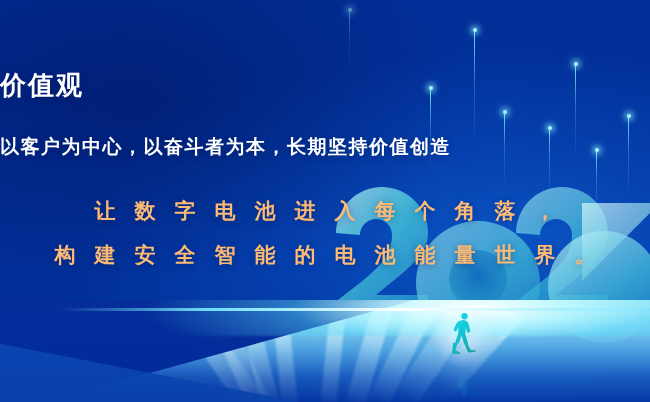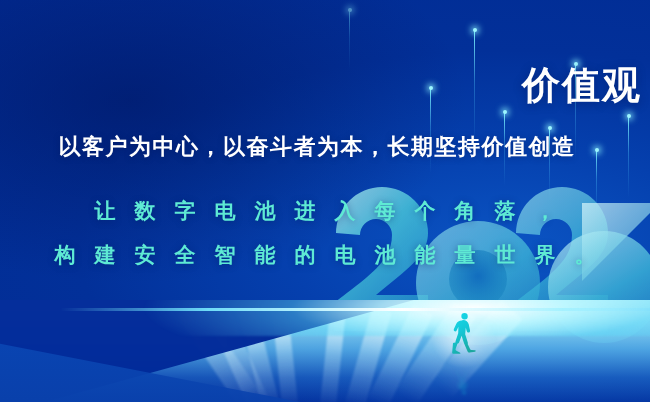--- a/index.html
+++ b/index.html
@@ -100,44 +100,42 @@
     position:absolute;left:418px;top:300px;width:92px;height:80px;
     background:radial-gradient(50% 50% at 50% 50%, rgba(255,255,255,.55) 0%, rgba(210,250,255,0) 70%);
     pointer-events:none;
   }
 
   
   .content{position:absolute;inset:0;}
 
   .title{
     position:absolute;left:0;right:0;top:62px;
-    text-align:right;
-    font-size:38px;line-height:46px;
+    text-align:left;
+    font-size:26px;line-height:46px;
     font-weight:bold;
     color:#ffffff;
     letter-spacing:2px;
     text-shadow:0 2px 10px rgba(0,20,80,.45);
-    padding-right:8px;
   }
   .subtitle{
     position:absolute;left:0;right:0;top:135px;
-    text-align:center;
-    font-size:22px;line-height:24px;
+    font-size:19px;line-height:24px;
     font-weight:bold;
     color:#ffffff;
     letter-spacing:1.5px;
     padding-right:16px;
     text-shadow:0 1px 6px rgba(0,20,80,.4);
   }
   .bodyline{
     position:absolute;left:0;right:0;
     text-align:center;
     font-size:21px;line-height:30px;
     font-weight:bold;
-    color:#5eead4;
+    color:#fdba74;
     letter-spacing:19px;
     text-indent:19px;
     text-shadow:0 1px 7px rgba(0,25,90,.45);
   }
   .bodyline.l1{top:196px;}
   .bodyline.l2{top:240px;}
 </style>
 </head>
 <body>
 

